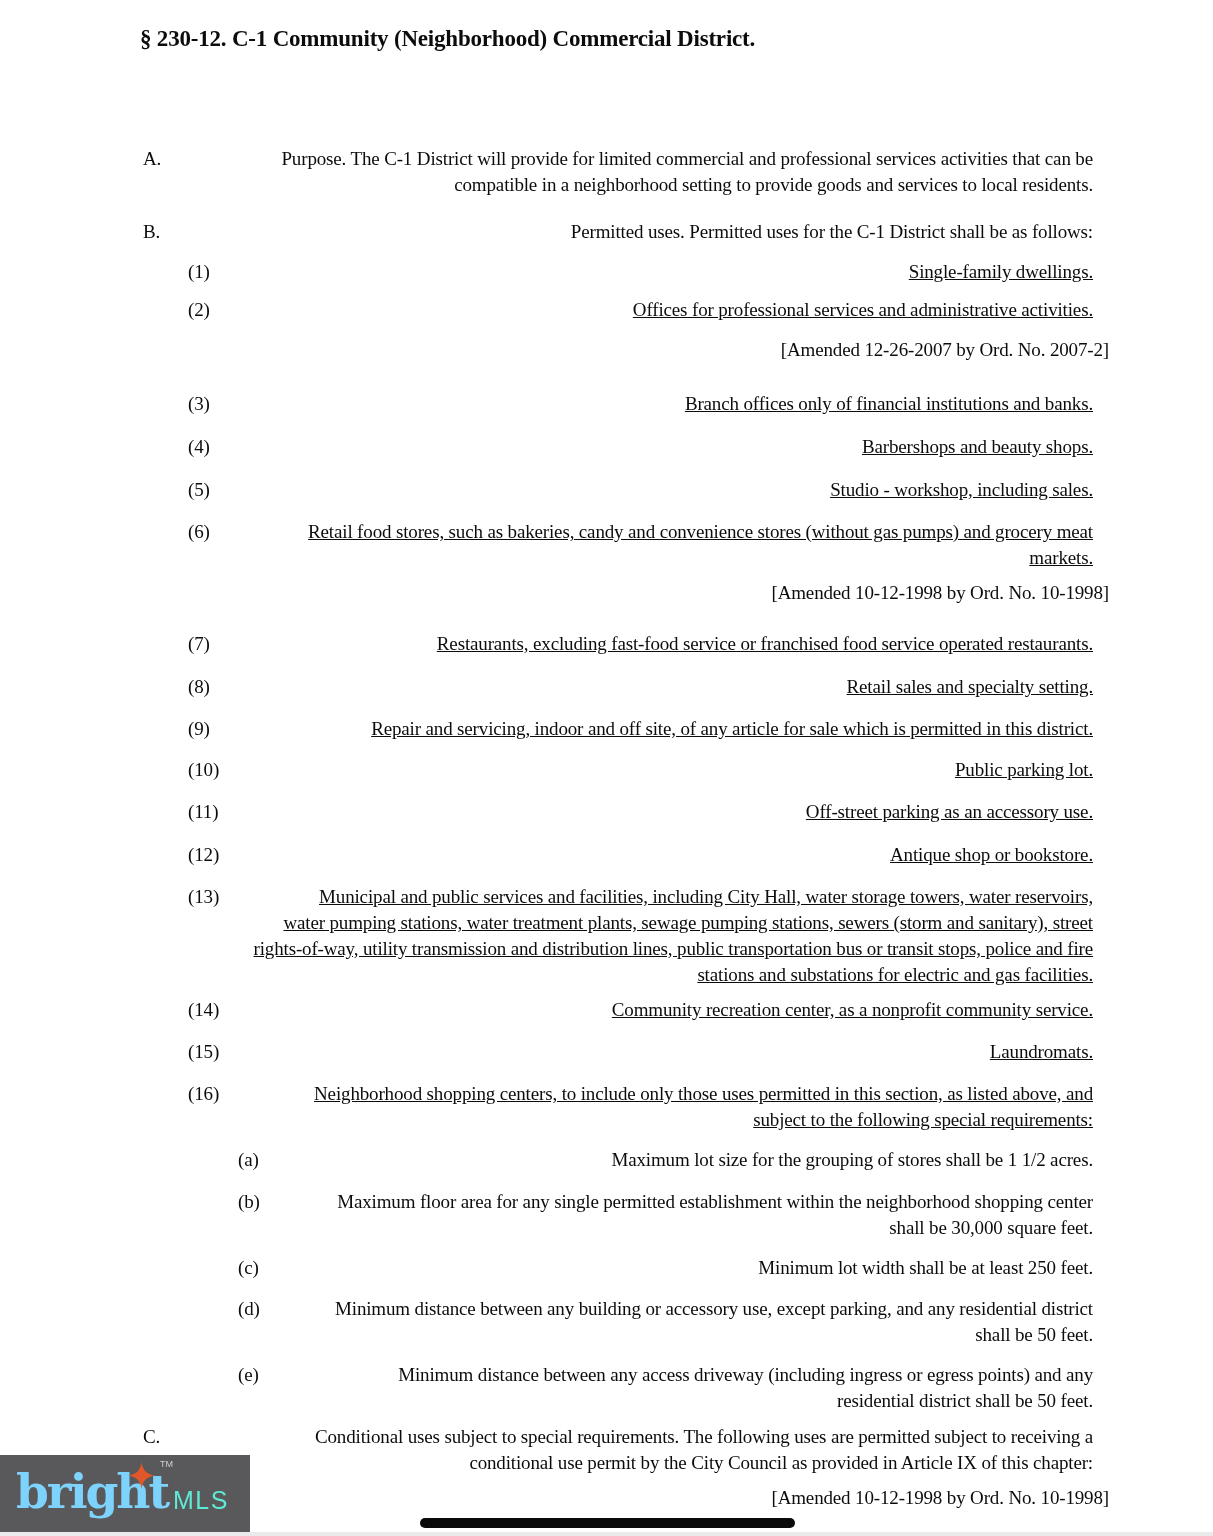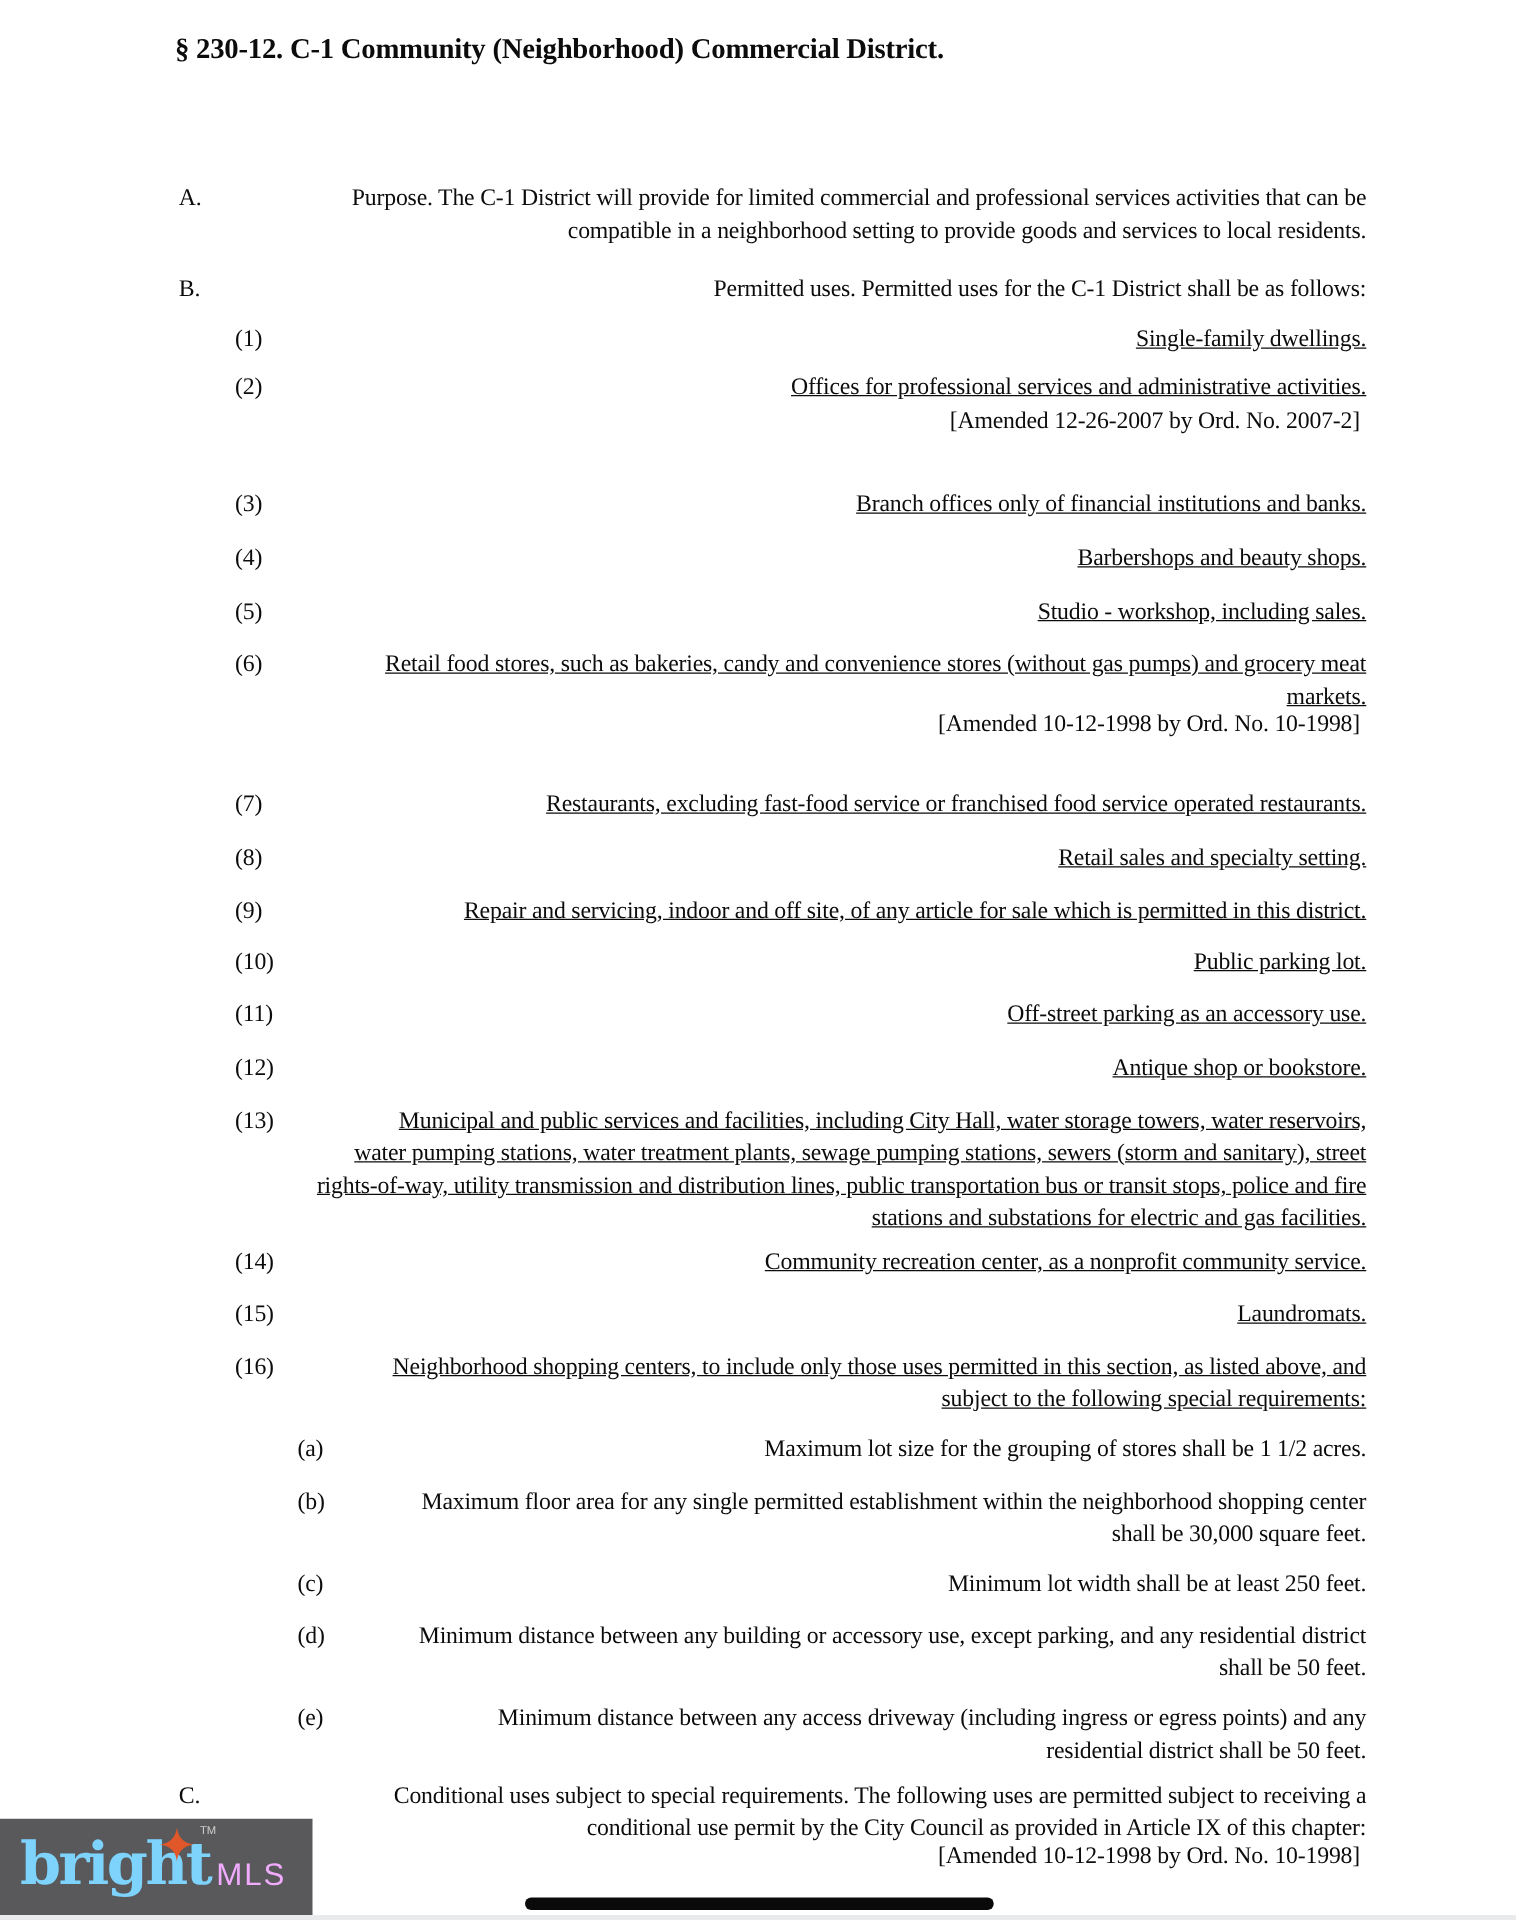--- a/index.html
+++ b/index.html
@@ -29,21 +29,21 @@
   .section .txt{padding-left:49px;text-indent:41px;}
   
   .item{left:188px;width:905px;}
   .item .lbl{position:absolute;left:0;top:0;}
   .item .txt{padding-left:48px;text-indent:49px;text-decoration:underline;}
   
   .subitem{left:238px;width:855px;}
   .subitem .lbl{position:absolute;left:0;top:0;}
   .subitem .txt{padding-left:47px;text-indent:48px;}
   .nowrap .txt{white-space:nowrap;}
-  .amend{left:128px;width:960px;}
+  .amend{left:149px;width:960px;margin-top:13px;}
 
   
   .watermark{
     left:0;top:1455px;width:250px;height:77px;
     background:#59595b;
     z-index:5;
   }
   .wm-bright{
     position:absolute;left:16px;top:1px;
     font-family:"DejaVu Serif", serif;
@@ -56,21 +56,21 @@
   .wm-tm{
     position:absolute;left:160px;top:5px;
     font-family:"Liberation Sans", sans-serif;
     font-size:9px;line-height:9px;color:#cfcfcd;letter-spacing:0;
   }
   .wm-mls{
     position:absolute;left:173px;top:30px;
     font-family:"Liberation Sans", sans-serif;
     font-size:25px;line-height:30px;
     letter-spacing:1.5px;
-    color:#f0abfc;
+    color:#5eead4;
   }
   .home-bar{
     left:420px;top:1518px;width:375px;height:10px;
     background:#0a0a0a;border-radius:6px;
     z-index:4;
   }
   .bottom-strip{
     left:0;top:1532px;width:1213px;height:4px;
     background:#e8eaeb;z-index:3;
   }

